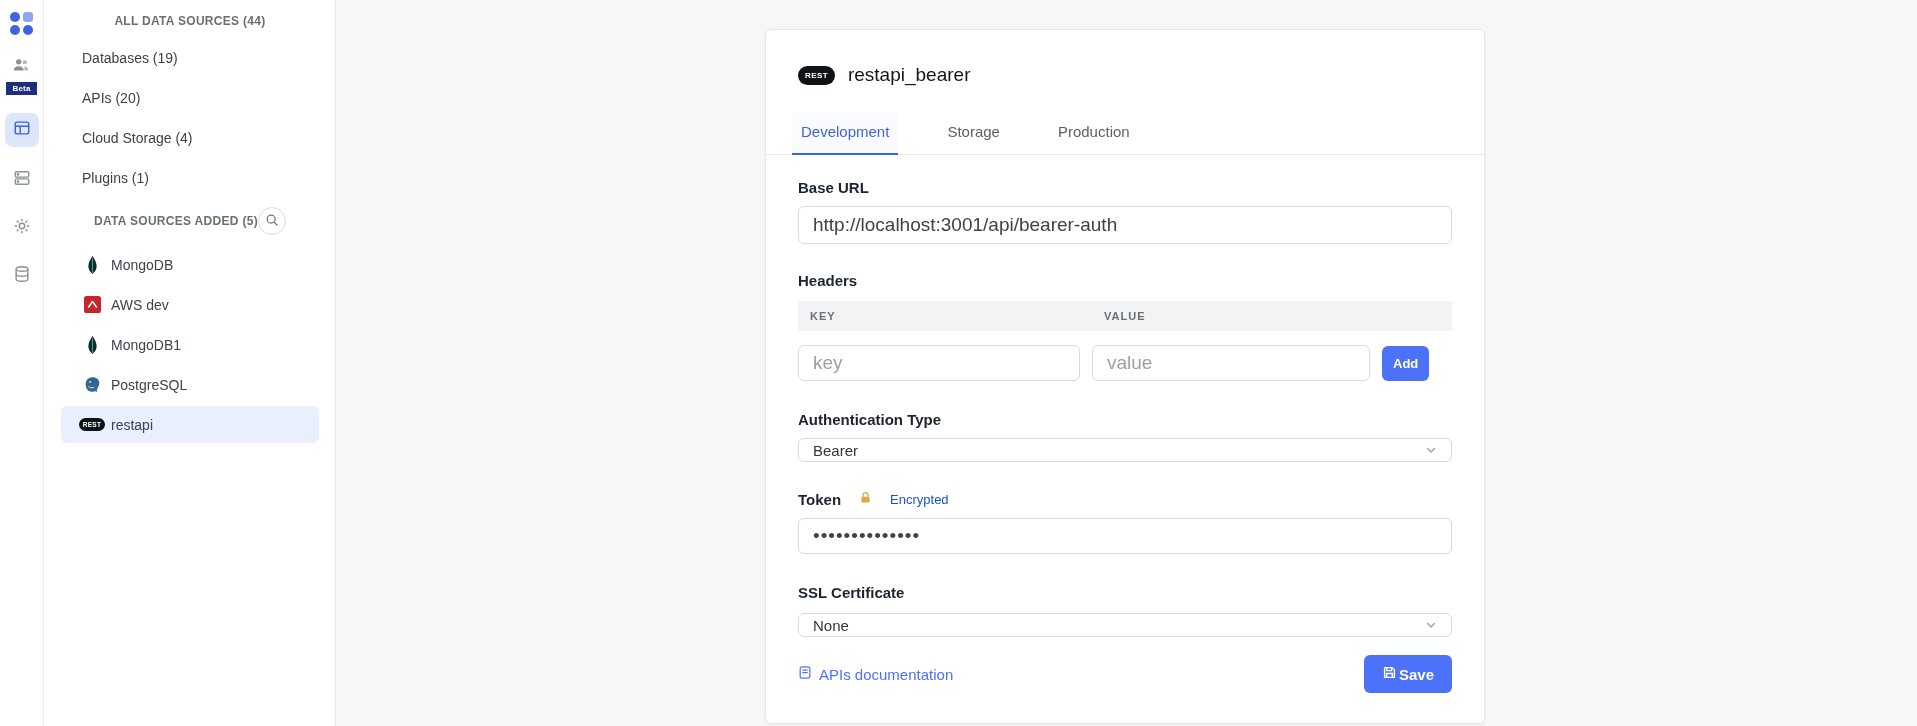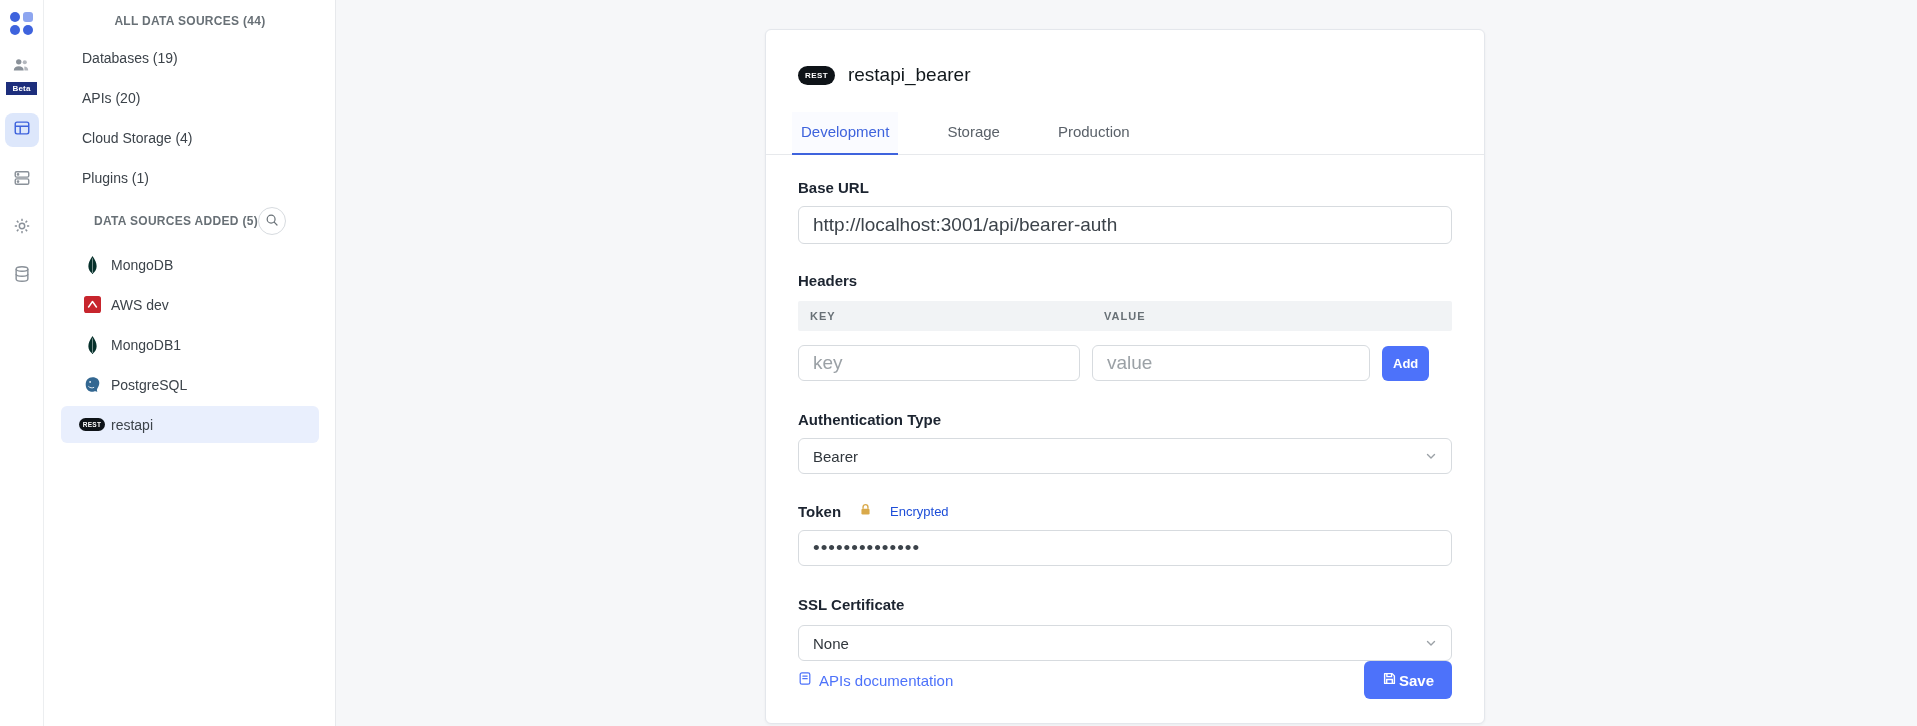--- a/index.html
+++ b/index.html
@@ -109,21 +109,21 @@
   .kv-row { display:flex; align-items:center; gap:12px; margin-top:14px; }
   .kv-row .key-in { width:282px; height:36px; }
   .kv-row .val-in { width:278px; height:36px; }
   .add-btn {
     height:35px; padding:0 11px; background:#4d72fa; color:#fff;
     border:none; border-radius:6px; font-size:13px; font-weight:600;
     font-family:inherit; cursor:pointer;
   }
 
   .select {
-    height:36px; border:1px solid #d7dbdf; border-radius:6px;
+    height:24px; border:1px solid #d7dbdf; border-radius:6px;
     display:flex; align-items:center; justify-content:space-between;
     padding:0 14px; font-size:15px; color:#30363c; cursor:pointer; background:#fff;
   }
 
   .token-row { margin-top:28px; display:flex; align-items:center; gap:18px; }
   .encrypted { font-size:13px; color:#1d4ed8; }
   .token-input { letter-spacing:1px; height:36px; }
 
   .card-footer {
     margin-top:auto; margin-bottom:30px;

